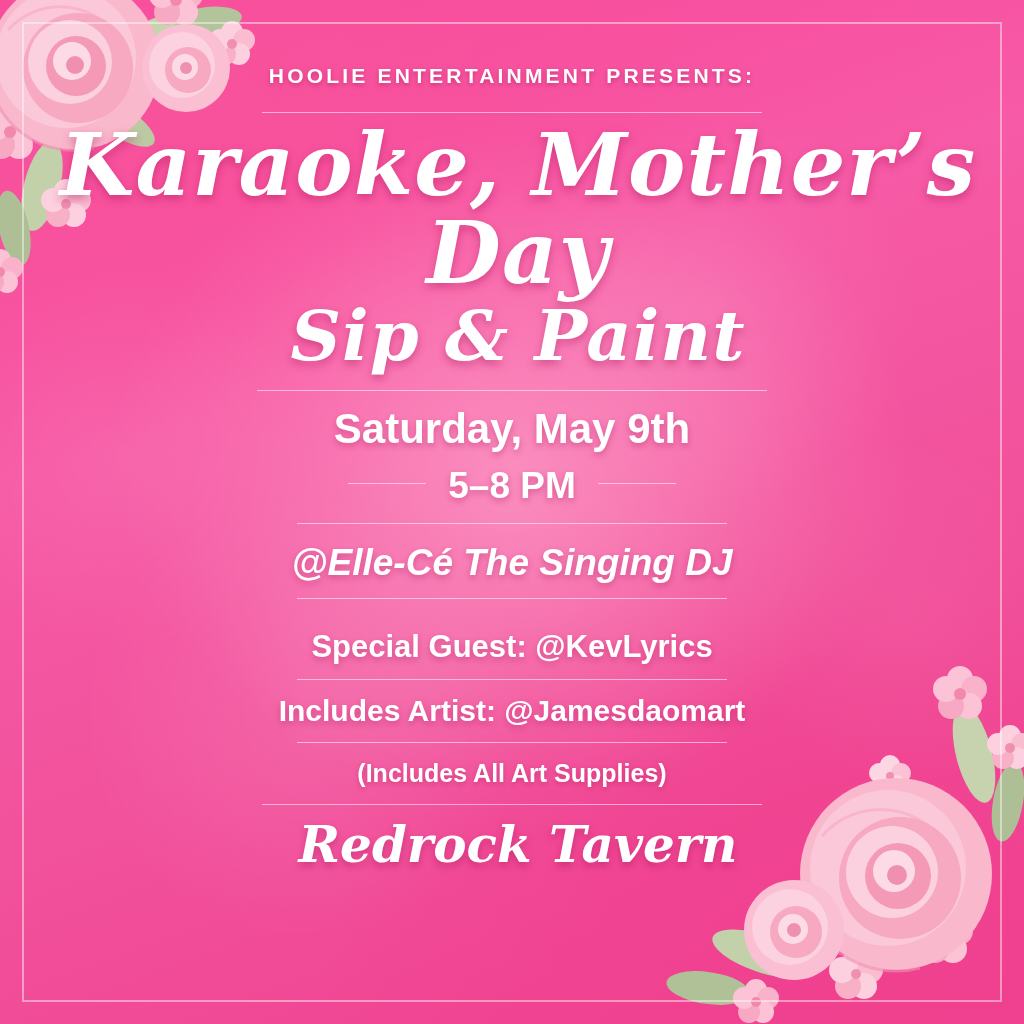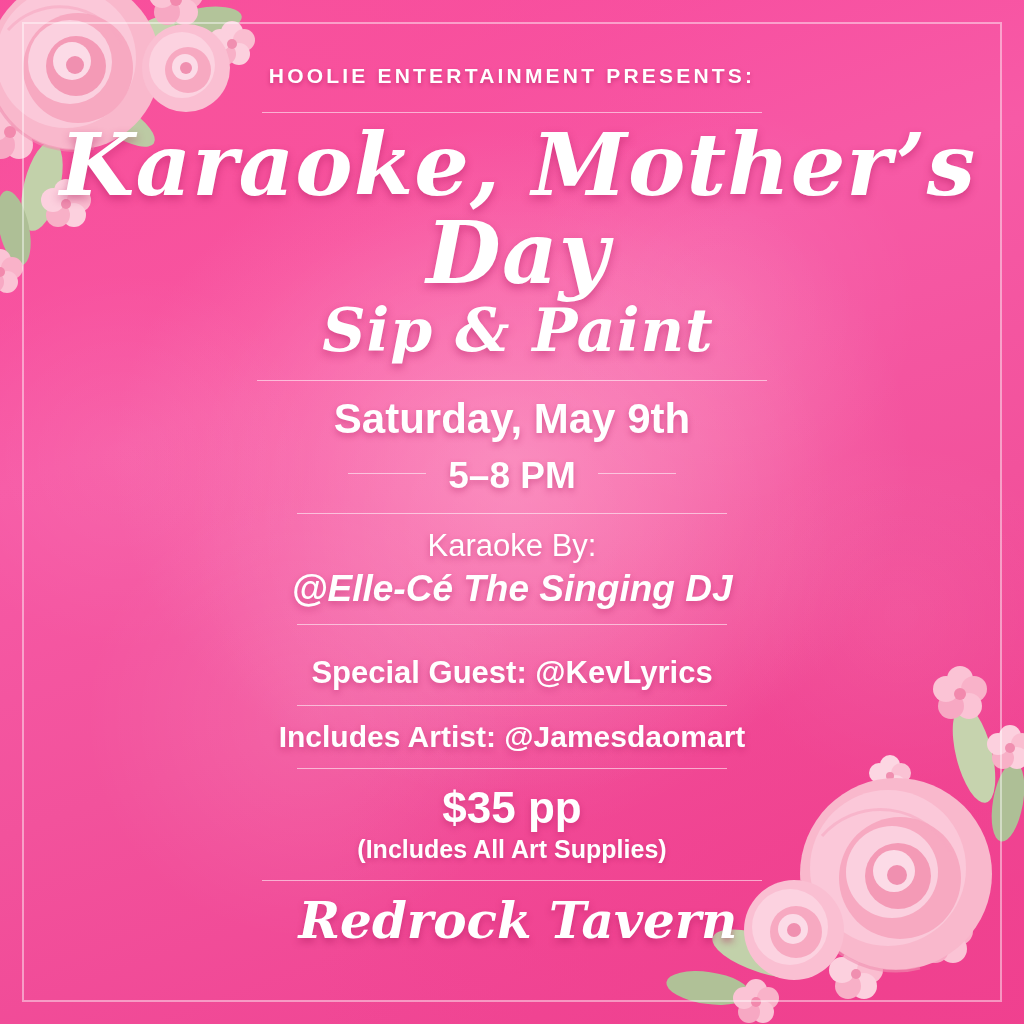--- a/index.html
+++ b/index.html
@@ -72,21 +72,21 @@
   .script {
     font-family: "DejaVu Serif", serif;
     font-style: italic;
     font-weight: bold;
     color: #fff;
     text-shadow: 0 4px 8px rgba(170,25,90,0.45);
     line-height: 1.02;
     margin-left: 12px;
   }
   .title-1 { font-size: 86px; letter-spacing: 1px; }
-  .title-2 { font-size: 60px; letter-spacing: 1px; margin-top: 4px; }
+  .title-2 { font-size: 70px; letter-spacing: 1px; margin-top: 4px; }
 
   .date {
     font-size: 42px;
     font-weight: bold;
     text-shadow: 0 3px 6px rgba(170,25,90,0.4);
   }
   .time {
     font-size: 37px;
     font-weight: bold;
     text-shadow: 0 3px 6px rgba(170,25,90,0.4);
@@ -332,33 +332,31 @@
 
     <div class="date">Saturday, May 9th</div>
     <div class="time-wrap">
       <span class="dash"></span>
       <span class="time">5–8 PM</span>
       <span class="dash"></span>
     </div>
 
     <div class="rule w3"></div>
 
-    <div class="karaoke-by">Karaoke By:</div>
     <div class="dj">@Elle-Cé The Singing DJ</div>
 
     <div class="rule w4"></div>
 
     <div class="guest">Special Guest: @KevLyrics</div>
 
     <div class="rule w4"></div>
 
     <div class="artist">Includes Artist: @Jamesdaomart</div>
 
     <div class="rule w4"></div>
 
-    <div class="price">$35 pp</div>
     <div class="price-note">(Includes All Art Supplies)</div>
 
     <div class="rule w5"></div>
 
     <div class="script venue">Redrock Tavern</div>
   </div>
 </div>
 
 </body></html>

